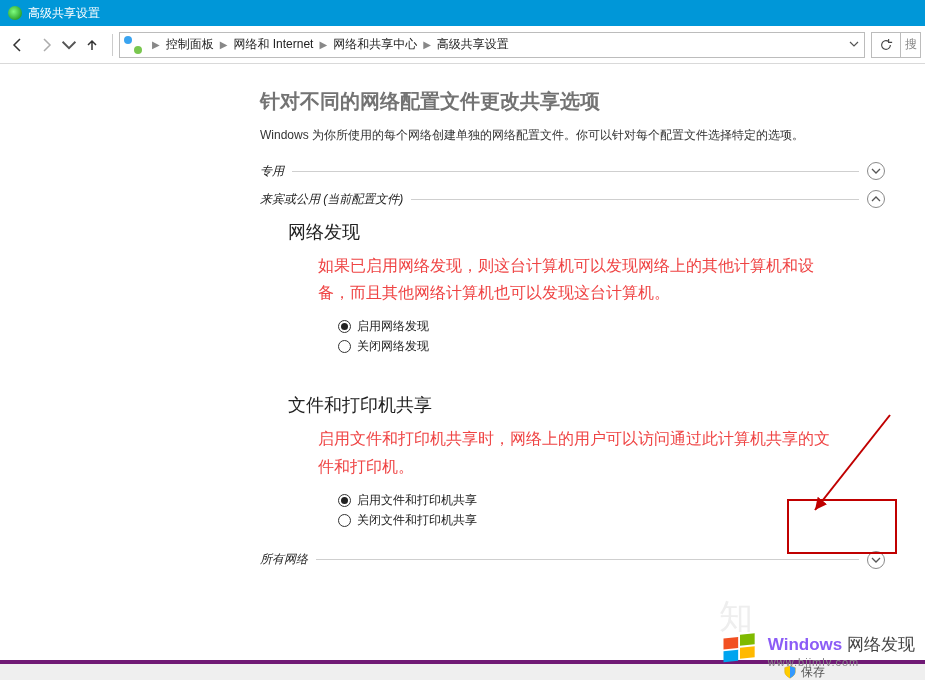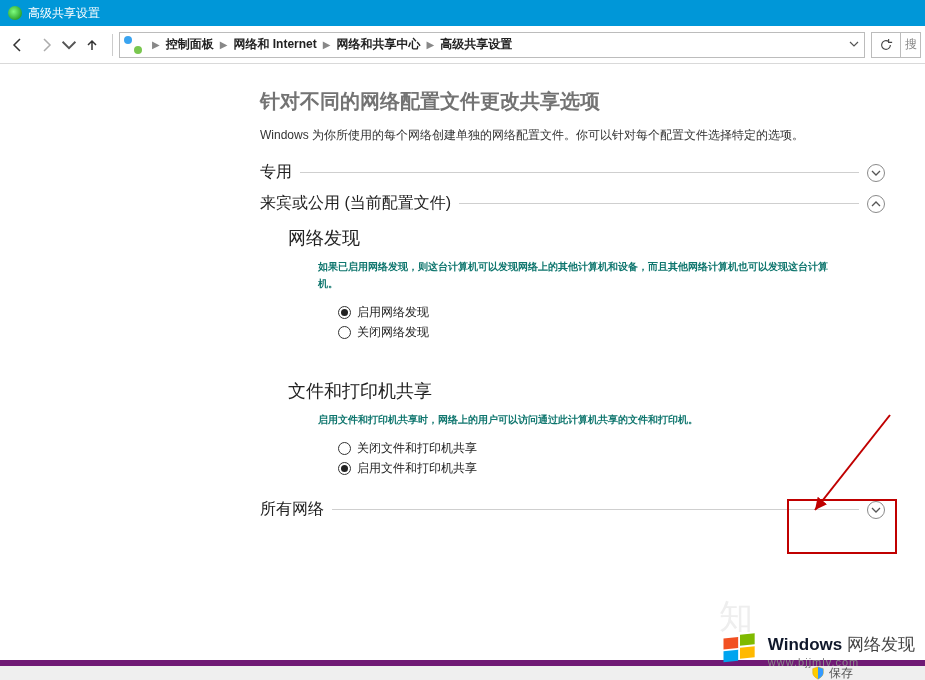--- a/index.html
+++ b/index.html
@@ -10,53 +10,53 @@
 
     .navbar { height: 38px; border-bottom: 1px solid #d9d9d9; display: flex; align-items: center; padding: 0 4px; font-size: 12px; color: #222; }
     .nav-btn { width: 28px; height: 28px; display: flex; align-items: center; justify-content: center; color: #555; cursor: default; }
     .nav-btn svg { width: 16px; height: 16px; }
     .divider { width: 1px; height: 22px; background: #ccc; margin: 0 6px; }
     .path-box { flex: 1; height: 26px; border: 1px solid #bcbcbc; display: flex; align-items: center; margin: 0 6px 0 0; padding-left: 4px; }
     .path-ico { width: 18px; height: 18px; margin-right: 6px; position: relative; }
     .path-ico::before { content: ""; position: absolute; width: 8px; height: 8px; border-radius: 50%; background:#3aa4f0; top: 0; left: 0;}
     .path-ico::after { content: ""; position: absolute; width: 8px; height: 8px; border-radius: 50%; background:#7ac74f; bottom: 0; right: 0;}
     .crumb { display: flex; align-items: center; white-space: nowrap; }
-    .crumb span { padding: 0 2px; font-weight: bold; }
+    .crumb span { padding: 0 2px; }
     .chev { color: #888; padding: 0 4px; font-size: 10px; }
     .path-drop { margin-left: auto; width: 20px; text-align: center; color: #555; }
     .refresh-box { width: 30px; height: 26px; border: 1px solid #bcbcbc; display:flex; align-items:center; justify-content:center; color:#555; }
     .search-box { width: 20px; height: 26px; border: 1px solid #bcbcbc; border-left:none; display:flex; align-items:center; justify-content:flex-start; padding-left:4px; color:#888; overflow:hidden;}
 
     .content { padding: 24px 40px 0 260px; font-size: 12px; color: #222; position: relative; height: 596px;}
     h2.title { font-size: 20px; font-weight: 700; color: #737373; margin-bottom: 12px; }
     .desc { font-size: 12px; color: #333; margin-bottom: 18px; }
 
     .section-head { display: flex; align-items: center; margin: 10px 0 6px 0; }
-    .section-head .label { white-space: nowrap; font-size: 16px; color: #222; }
+    .section-head .label { white-space: nowrap; font-size: 12px; color: #222; font-style: italic; }
     .section-head .line { flex: 1; height: 1px; background: #cfcfcf; margin: 0 8px; }
     .circle-btn { width: 18px; height: 18px; border: 1px solid #8a8a8a; border-radius: 50%; display:flex; align-items:center; justify-content:center; color:#555; }
     .circle-btn svg { width: 10px; height: 10px; }
 
     .sub-title { font-size: 18px; color:#222; margin: 12px 0 8px 28px; }
-    .para { font-size: 10px; color:#0f766e; margin: 0 0 12px 58px; line-height: 1.7; max-width: 520px; font-weight: bold;}
+    .para { font-size: 16px; color:#ef4444; margin: 0 0 12px 58px; line-height: 1.7; max-width: 520px;}
     .radio-group { margin-left: 78px; }
     .radio-row { display:flex; align-items:center; margin: 3px 0; font-size: 12px; }
     .radio-dot { width: 13px; height: 13px; border: 1px solid #333; border-radius: 50%; margin-right: 6px; display:flex; align-items:center; justify-content:center; }
     .radio-dot.sel::after { content:""; width:7px; height:7px; background:#222; border-radius:50%; }
 
     .annotation-box { position:absolute; border: 2px solid #c00000; width: 110px; height: 55px; top: 435px; right: 28px; }
     .annotation-arrow { position:absolute; top: 346px; right: 30px; }
 
-    .footer { position: absolute; bottom: 0; left:0; right:0; height: 20px; background: #efefef; border-top:6px solid #701a75; display:flex; align-items:center; justify-content:flex-end; padding-right: 72px; font-size:12px; color:#555;}
+    .footer { position: absolute; bottom: 0; left:0; right:0; height: 20px; background: #efefef; border-top:4px solid #701a75; display:flex; align-items:center; justify-content:flex-end; padding-right: 100px; font-size:12px; color:#555;}
     .shield { width:14px; height:14px; margin-right:4px; }
 
     .watermark { position:absolute; right: 10px; bottom: 8px; display:flex; align-items:center; font-family: "Segoe UI", sans-serif;}
     .wm-logo { width: 44px; height: 44px; margin-right: 6px; }
     .wm-text .l1 { font-size: 17px; color:#0a63b0; font-weight:500; }
-    .wm-text .l1 b { color:#0f172a; }
+    .wm-text .l1 b { color:#8b5cf6; }
     .wm-text .l1 span.cn { color:#444; font-weight:400; }
     .wm-text .l2 { font-size: 11px; color:#888; letter-spacing: 1px;}
 
     .ghost-watermark { position:absolute; right:170px; bottom:20px; font-size:34px; color:#eee; font-weight:300; letter-spacing:2px; user-select:none;}
   </style>
 </head>
 <body>
 
 <div class="titlebar">
   <div class="ico"></div>
@@ -156,26 +156,26 @@
     <label class="radio-row">
       <span class="radio-dot"></span>
       <span>关闭网络发现</span>
     </label>
   </div>
 
   <div class="sub-title" style="margin-top:38px">文件和打印机共享</div>
   <p class="para">启用文件和打印机共享时，网络上的用户可以访问通过此计算机共享的文件和打印机。</p>
   <div class="radio-group">
     <label class="radio-row">
+      <span class="radio-dot sel"></span>
+      <span>启用文件和打印机共享</span>
+    </label>
+    <label class="radio-row">
       <span class="radio-dot"></span>
       <span>关闭文件和打印机共享</span>
-    </label>
-    <label class="radio-row">
-      <span class="radio-dot sel"></span>
-      <span>启用文件和打印机共享</span>
     </label>
   </div>
 
   <div class="section-head" style="margin-top:22px">
     <span class="label">所有网络</span>
     <div class="line"></div>
     <div class="circle-btn">
       <svg viewBox="0 0 10 10">
           <path d="M1 3 L5 7 L9 3" stroke="#555" stroke-width="1.3" fill="none"></path>
         </svg>

